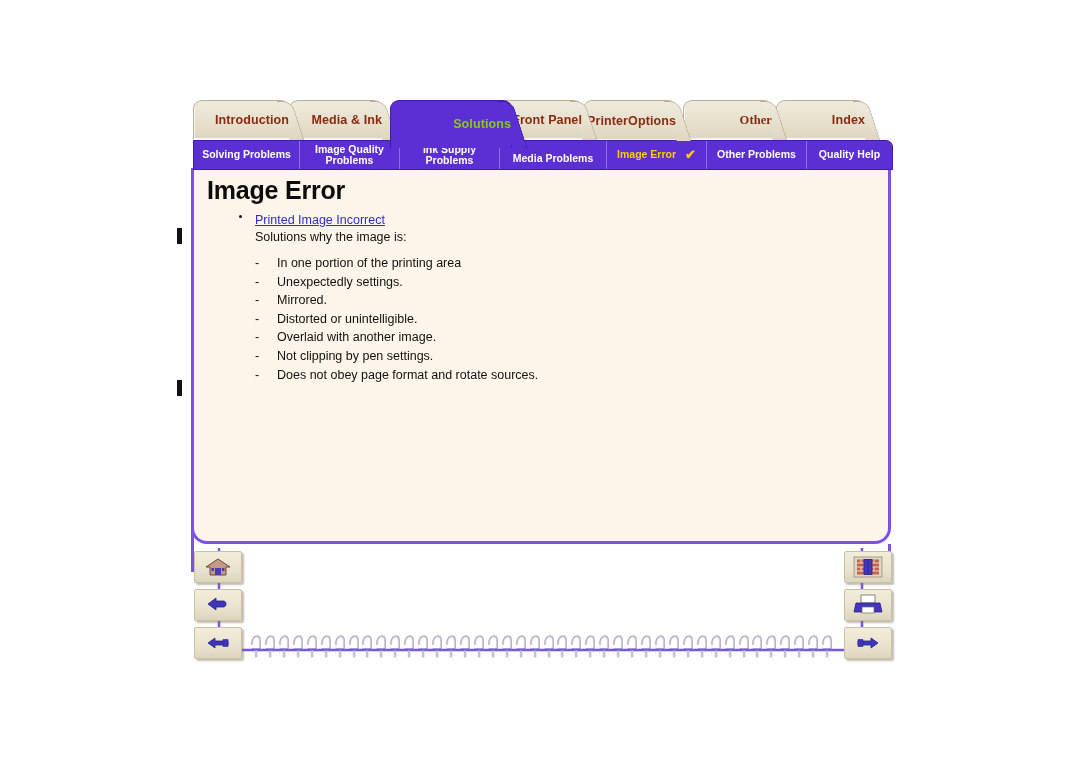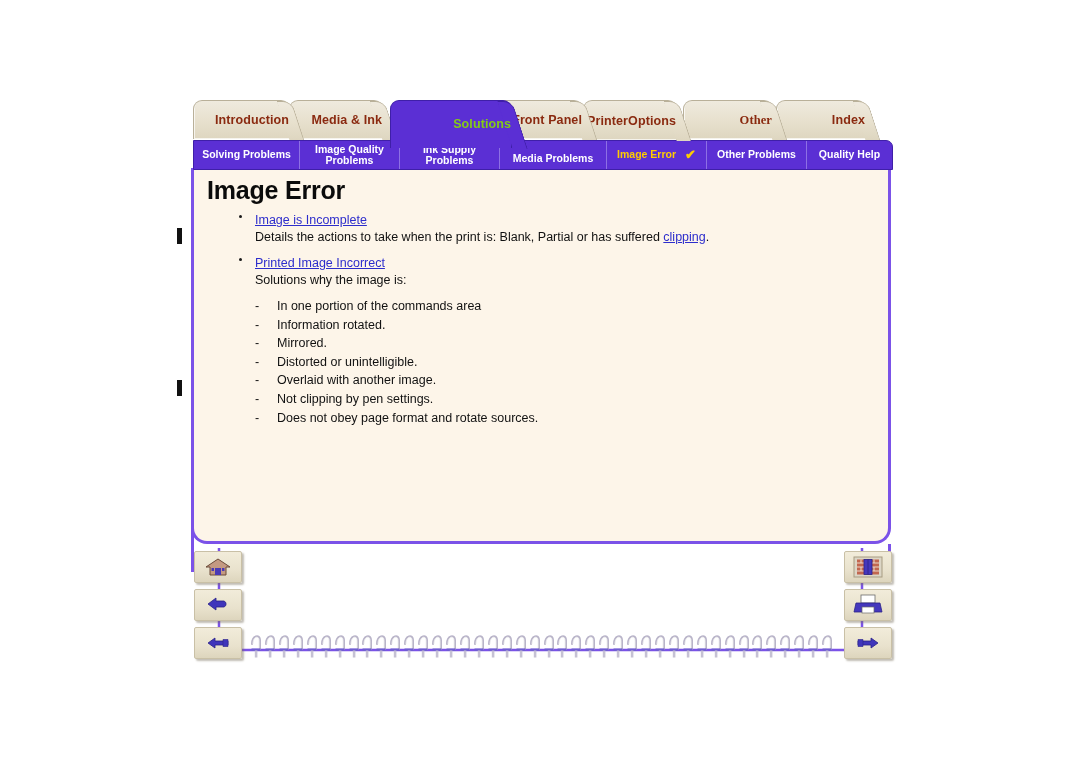--- a/index.html
+++ b/index.html
@@ -218,24 +218,23 @@
           <div>Quality Help</div>
         </div>
       </div>
     </div>
 
   <div class="rail-left"></div>
 
   <div class="pagebox">
     <div class="h1">Image Error</div>
     <div class="blist" id="blist">
-        <div class="bitem"><span class="bullet"></span><a class="blink" href="#">Image is Incomplete</a><div class="bdesc"><span>Details the actions to take when the print is: Blank, Partial or has suffered </span><a class="ilink" href="#">clipping</a><span>.</span></div></div>
         <div class="bitem" style="margin-bottom: 12px;"><span class="bullet"></span><a class="blink" href="#">Printed Image Incorrect</a><div class="bdesc"><span>Solutions why the image is:</span></div><div class="dashlist">
-            <div class="ditem"><span class="dash">-</span><span>In one portion of the commands area</span></div>
-            <div class="ditem"><span class="dash">-</span><span>Information rotated.</span></div>
+            <div class="ditem"><span class="dash">-</span><span>In one portion of the printing area</span></div>
+            <div class="ditem"><span class="dash">-</span><span>Unexpectedly settings.</span></div>
             <div class="ditem"><span class="dash">-</span><span>Mirrored.</span></div>
             <div class="ditem"><span class="dash">-</span><span>Distorted or unintelligible.</span></div>
             <div class="ditem"><span class="dash">-</span><span>Overlaid with another image.</span></div>
             <div class="ditem"><span class="dash">-</span><span>Not clipping by pen settings.</span></div>
             <div class="ditem"><span class="dash">-</span><span>Does not obey page format and rotate sources.</span></div>
           </div></div>
       </div>
   </div>
 
   <svg width="1080" height="763" style="position:absolute;left:0;top:0;pointer-events:none;z-index:3">

